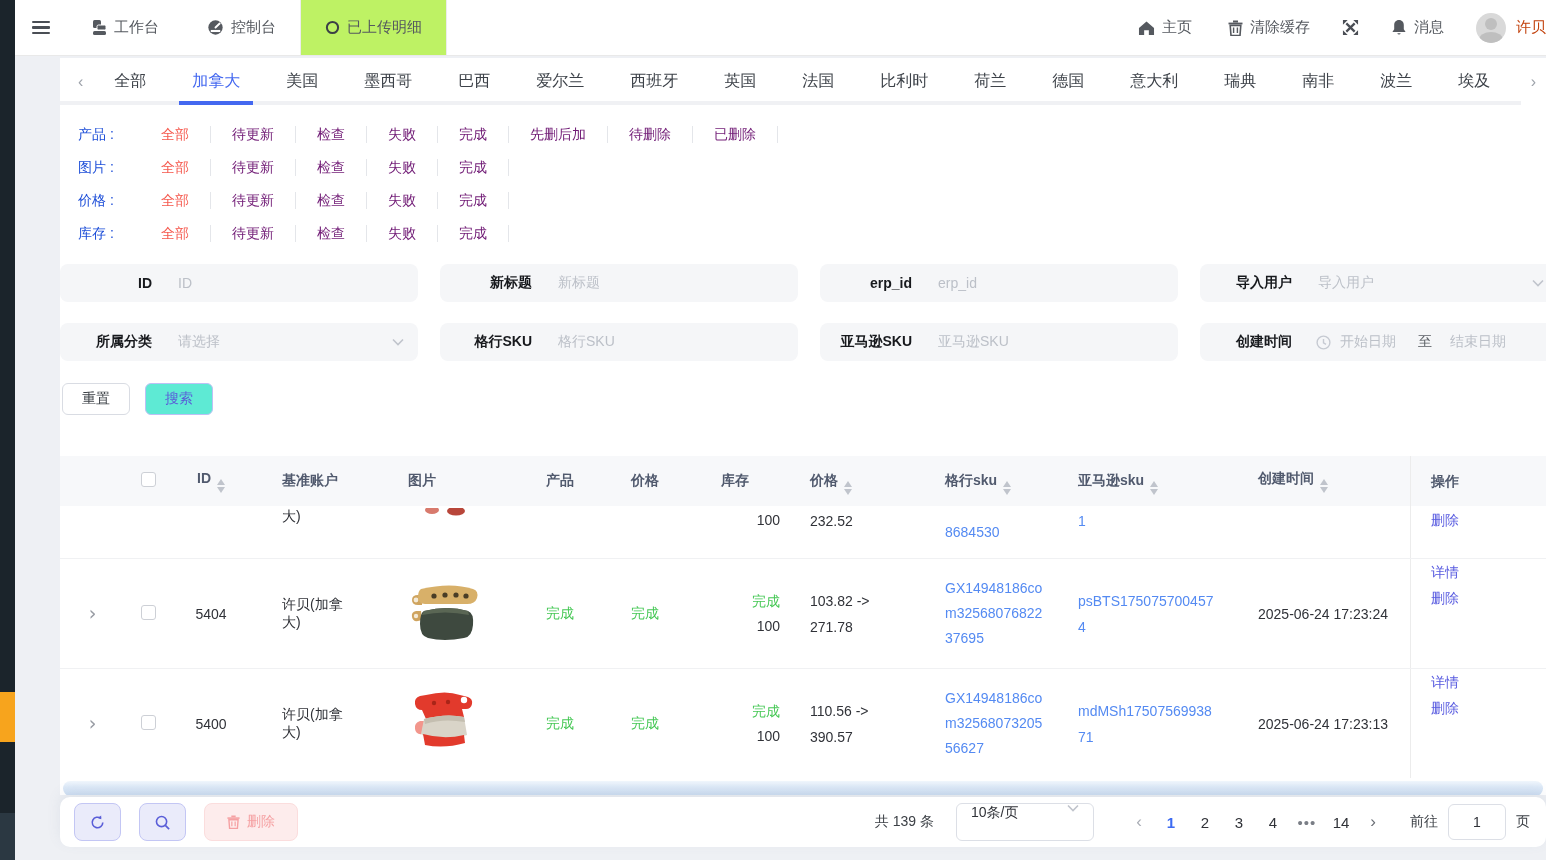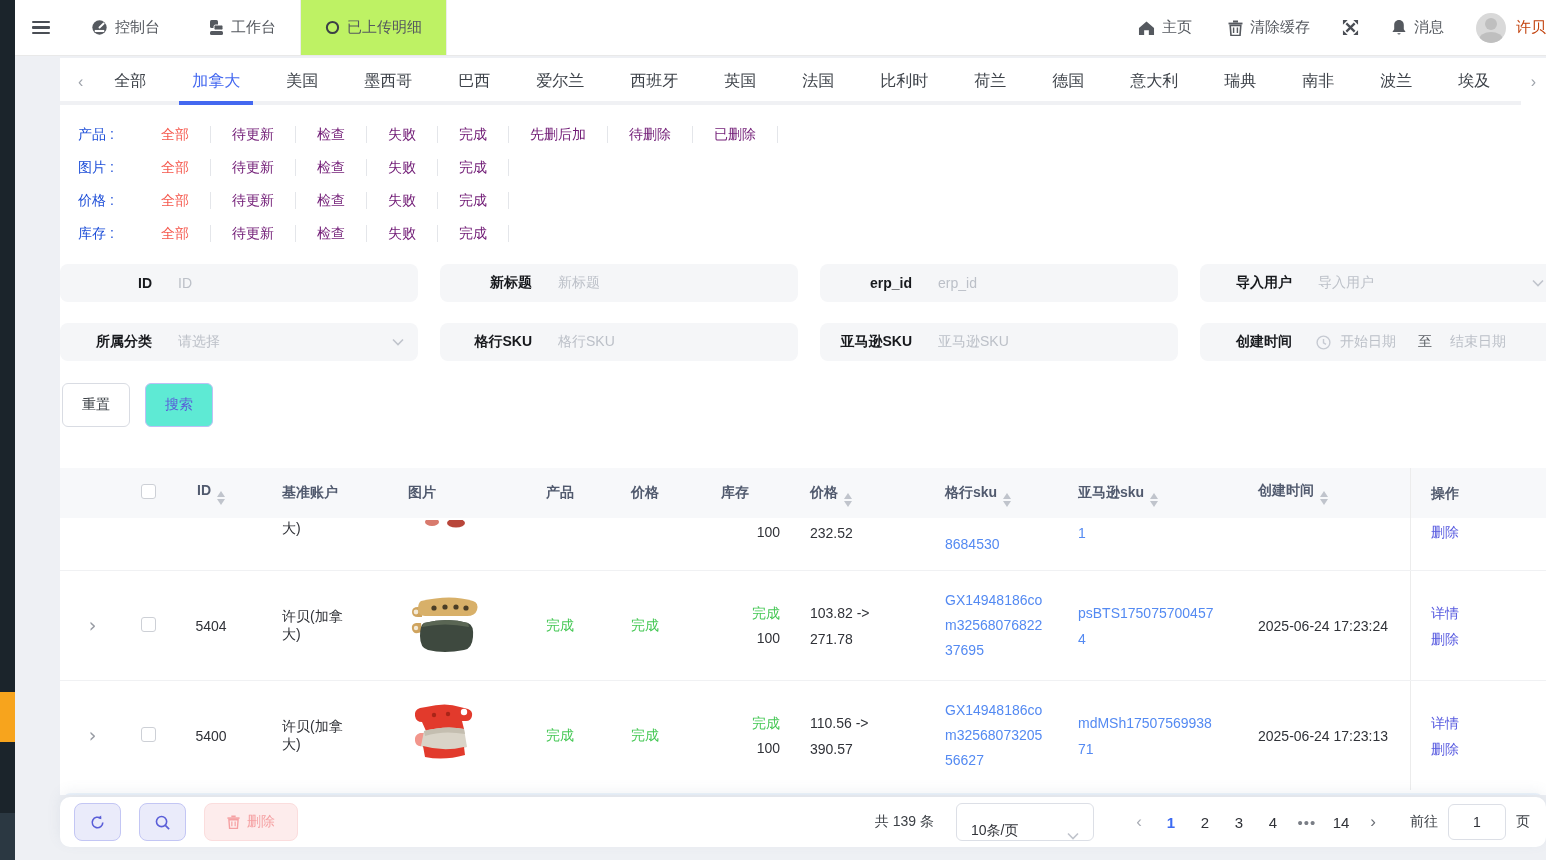--- a/index.html
+++ b/index.html
@@ -56,37 +56,37 @@
   .sfield .lbl { min-width:92px; text-align:right; font-weight:bold; color:#17191d; font-size:14px; flex:0 0 auto; }
   .sfield .ph { margin-left:26px; color:#bcc0c8; font-size:14px; white-space:nowrap; }
   .sfield .chev { position:absolute; right:14px; top:50%; transform:translateY(-50%); }
   .sfield .clock { margin-left:24px; flex:0 0 auto; }
   .sfield .ph.d1 { margin-left:9px; }
   .sfield .sep { margin-left:22px; color:#5c6066; font-size:14px; }
   .sfield .ph.d2 { margin-left:18px; }
 
   
   .form-actions { display:flex; gap:15px; margin:22px 0 0 2px; }
-  .btn { height:44px; border-radius:6px; font-size:14px; padding:0 19px; cursor:pointer; font-family:inherit; }
+  .btn { height:32px; border-radius:6px; font-size:14px; padding:0 19px; cursor:pointer; font-family:inherit; }
   .btn-reset { background:#fff; border:1px solid #d9dce3; color:#3c4046; }
   .btn-search { background:#5eead4; border:1px solid #bcc0f5; color:#5a5ed8; }
 
   
   .table { margin-top:41px; font-size:14px; }
   .trow { display:grid; grid-template-columns:65px 47px 78px 140px 130px 80px 90px 90px 150px 135px 180px 165px 136px; align-items:center; }
   .thead { background:#f7f8fa; height:50px; font-weight:bold; color:#515a6e; }
   .cell { padding:0; }
   .ct { text-align:center; }
   .c-account { padding-left:32px; padding-right:32px; }
   .c-image { padding-left:18px; }
   .c-price { padding-left:30px; padding-right:18px; line-height:26px; }
   .c-gsku { padding-left:15px; padding-right:18px; word-break:break-all; line-height:25px; }
   .c-asku { padding-left:13px; padding-right:28px; word-break:break-all; line-height:26px; }
   .c-created { padding-left:13px; }
-  .c-action { padding-left:20px; border-left:1px solid #ececec; align-self:stretch; display:flex; flex-direction:column; justify-content:center; line-height:26px; }
+  .c-action { padding-left:20px; border-left:1px solid #ececec; align-self:stretch; display:flex; flex-direction:column; line-height:26px; }
   .thead .c-action { justify-content:center; }
   .tbody-row { height:110px; border-top:1px solid #f0f1f3; color:#303238; }
   .tbody-row.partial { height:52px; border-top:none; align-items:start; overflow:hidden; color:#303238; }
   .tbody-row.partial .cell { padding-top:2px; }
   .tbody-row.partial .c-gsku { padding-top:14px; }
   .sort { display:inline-flex; flex-direction:column; margin-left:6px; vertical-align:-2px; }
   .sort i { width:0; height:0; border-left:4.5px solid transparent; border-right:4.5px solid transparent; display:block; }
   .sort i.up { border-bottom:6px solid #c0c4cc; margin-bottom:2px; }
   .sort i.down { border-top:6px solid #c0c4cc; }
   .checkbox { width:15px; height:15px; border:1px solid #cdd0d6; border-radius:3px; background:#fff; display:inline-block; cursor:pointer; }
@@ -99,21 +99,21 @@
 
   
   .hscroll { height:15px; margin:3px 3px 0; border-radius:8px; background:linear-gradient(180deg,#f1f7fd 0%,#dde9f7 40%,#ccddf2 100%); cursor:grab; }
 
   
   .footer { position:absolute; left:60px; top:797px; width:1486px; height:50px; background:#fff; border-radius:10px; box-shadow:0 -5px 14px rgba(100,120,150,.10); display:flex; align-items:center; padding:0 16px 0 14px; z-index:10; }
   .icon-btn { width:47px; height:38px; background:#eaebfa; border:1px solid #c3c6f4; border-radius:8px; display:flex; align-items:center; justify-content:center; margin-right:18px; cursor:pointer; }
   .btn-del { height:38px; padding:0 22px; background:#fdecec; border:1px solid #fbdddd; border-radius:8px; color:#f5a0a2; font-size:14px; display:flex; align-items:center; gap:7px; cursor:not-allowed; }
   .foot-right { margin-left:auto; display:flex; align-items:center; }
   .total-text { color:#3c4046; margin-right:22px; white-space:nowrap; }
-  .select { width:138px; height:38px; border:1px solid #dcdfe6; border-radius:6px; display:flex; align-items:flex-end; padding:0 14px; color:#303238; cursor:pointer; position:relative; margin-right:30px; }
+  .select { width:138px; height:38px; border:1px solid #dcdfe6; border-radius:6px; display:flex; align-items:flex-start; padding:0 14px; color:#303238; cursor:pointer; position:relative; margin-right:30px; }
   .select .chev { margin-left:auto; }
   .pager { display:flex; align-items:center; }
   .page-btn { min-width:34px; height:34px; background:transparent; border:none; font-size:15px; color:#303238; cursor:pointer; font-family:inherit; }
   .page-btn.active { color:#3d6bf2; font-weight:bold; }
   .page-btn.dots { color:#7a7e86; letter-spacing:1px; }
   .pg-chev { min-width:30px; height:34px; background:transparent; border:none; font-size:17px; color:#a9adb5; cursor:pointer; }
   .pg-chev.next { color:#6b6f76; }
   .goto { display:flex; align-items:center; margin-left:22px; white-space:nowrap; color:#3c4046; }
   .goto input { width:58px; height:36px; border:1px solid #dcdfe6; border-radius:6px; text-align:center; font-size:14px; color:#303238; margin:0 10px; font-family:inherit; }
 </style>
@@ -128,34 +128,34 @@
 <div class="navbar">
   <div class="nav-left">
     <div class="hamburger">
       <span class="bars">
           <i></i>
           <i></i>
           <i></i>
         </span>
     </div>
     <div class="nav-item">
+      <svg class="ic" width="16" height="17" viewBox="0 0 16 17">
+          <rect x="2" y="1" width="8" height="8" rx="1.5" fill="#55595f"></rect>
+          <rect x="6" y="6" width="9" height="5" rx="1.5" fill="#55595f" stroke="#fff"></rect>
+          <rect x="2" y="12" width="13" height="4" rx="1.5" fill="#55595f"></rect>
+        </svg>
+      <span>工作台</span>
+    </div>
+    <div class="nav-item">
       <svg class="ic" width="17" height="17" viewBox="0 0 18 18">
           <circle cx="9" cy="9" r="7.6" fill="#55595f"></circle>
           <path d="M9 9 L13.4 4.8" stroke="#fff" stroke-width="2" stroke-linecap="round"></path>
           <rect x="4" y="11.6" width="10" height="2.2" fill="#fff"></rect>
         </svg>
       <span>控制台</span>
-    </div>
-    <div class="nav-item">
-      <svg class="ic" width="16" height="17" viewBox="0 0 16 17">
-          <rect x="2" y="1" width="8" height="8" rx="1.5" fill="#55595f"></rect>
-          <rect x="6" y="6" width="9" height="5" rx="1.5" fill="#55595f" stroke="#fff"></rect>
-          <rect x="2" y="12" width="13" height="4" rx="1.5" fill="#55595f"></rect>
-        </svg>
-      <span>工作台</span>
     </div>
     <div class="nav-item active">
       <svg class="ic" width="15" height="15" viewBox="0 0 15 15">
           <circle cx="7.5" cy="7.5" r="5.6" fill="none" stroke="#3c4046" stroke-width="2"></circle>
         </svg>
       <span>已上传明细</span>
     </div>
   </div>
   <div class="nav-right">
     <div class="nav-item">

